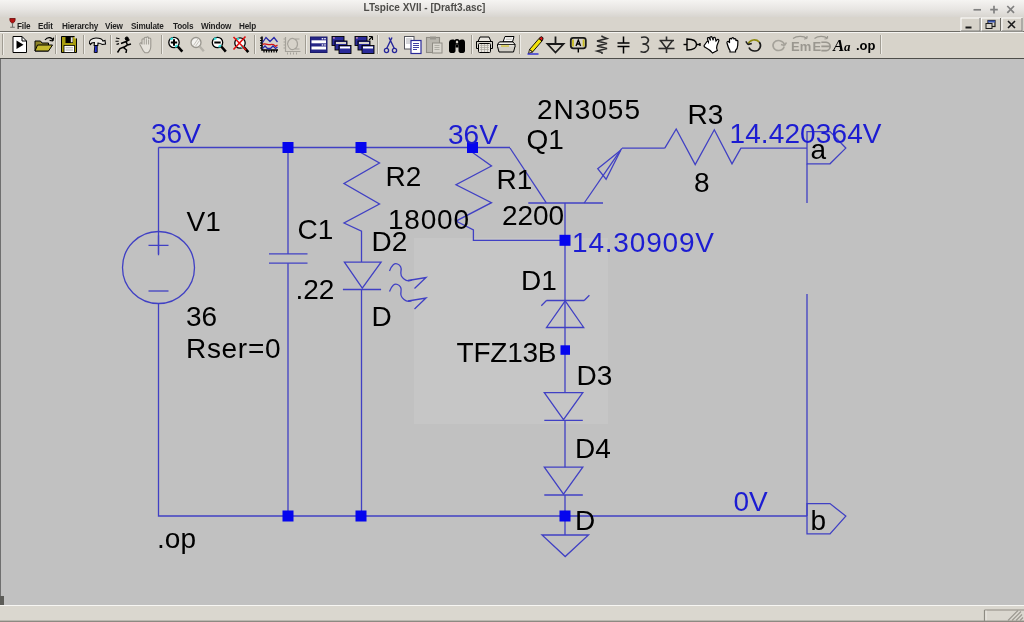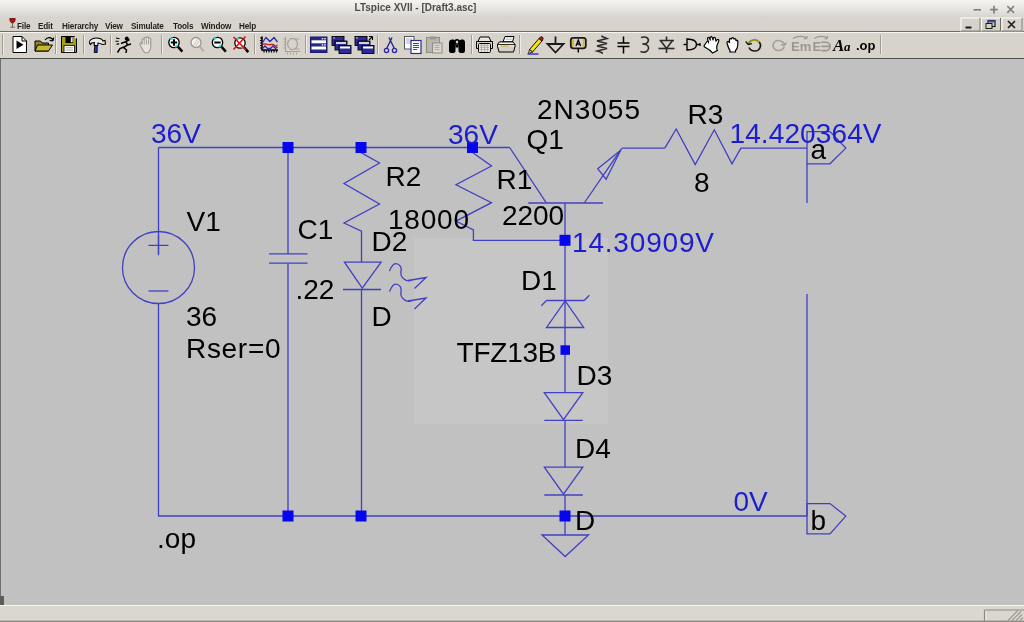--- a/index.html
+++ b/index.html
@@ -2,21 +2,21 @@
 <html><head>
 <meta charset="utf-8">
 <style>
   html,body{margin:0;padding:0;}
   #root{position:relative;width:1024px;height:622px;background:#c1c1c1;
         font-family:"Liberation Sans",sans-serif;overflow:hidden;}
   .abs{position:absolute;}
   
   #title{left:0;top:0;width:1024px;height:17px;
          background:linear-gradient(#f5f4f2,#e7e5e2 55%,#d8d5d0);}
-  #titletext{left:4px;top:2px;width:823px;text-align:center;
+  #titletext{left:13px;top:2px;width:823px;text-align:center;
              font-size:10px;font-weight:bold;color:#4d4c49;letter-spacing:0px;}
   
   #menu{left:0;top:17px;width:1024px;height:13.5px;background:#d8d4cc;}
   .mi{position:absolute;top:20px;font-size:9.5px;font-weight:bold;color:#1e1e1e;
       letter-spacing:-0.2px;white-space:pre;transform:scaleX(0.86);transform-origin:0 0;}
   .mi u{text-decoration:none;border-bottom:1px solid #1e1e1e;padding-bottom:0px;}
   #menuline{left:0;top:30.5px;width:1024px;height:1px;background:#6e6c66;}
   
   #tbar{left:0;top:31.5px;width:1024px;height:26.5px;background:#d7d3ca;
         border-top:1px solid #f6f5f2;box-sizing:border-box;}

